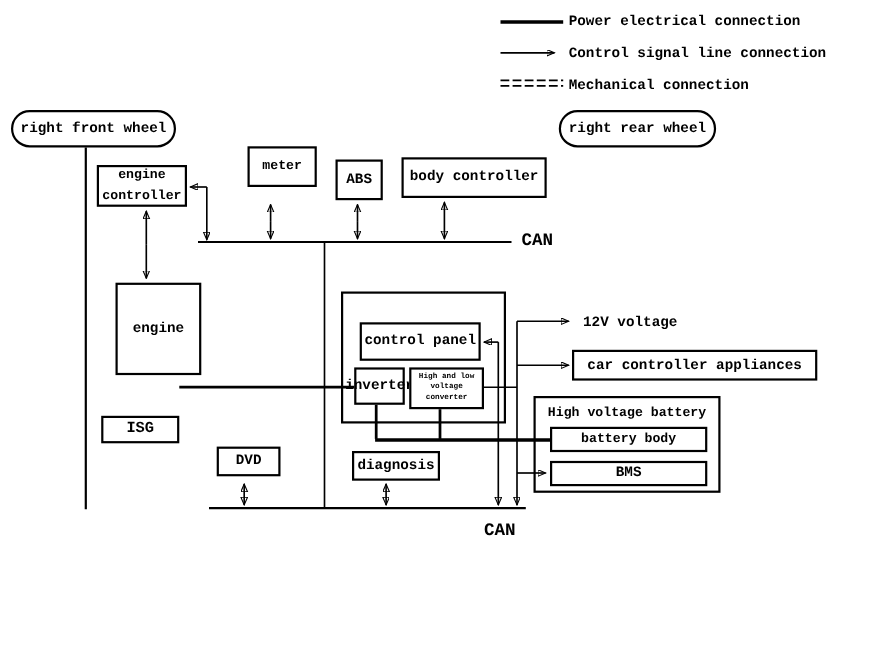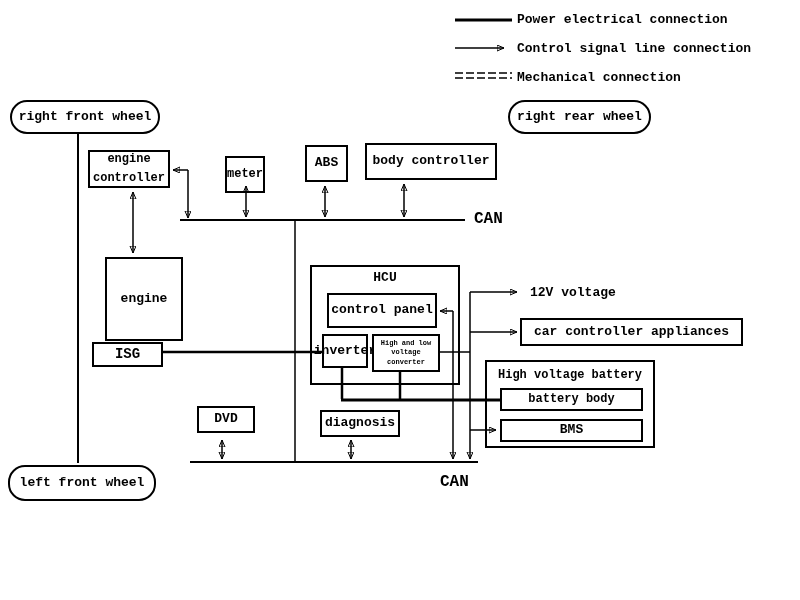--- a/index.html
+++ b/index.html
@@ -6,52 +6,50 @@
   #page{position:relative;width:800px;height:600px;background:#fff;overflow:hidden;
         font-family:"Liberation Mono","DejaVu Sans Mono",monospace;color:#000;}
   .box{position:absolute;border:2px solid #000;background:#fff;box-sizing:border-box;
        display:flex;align-items:center;justify-content:center;text-align:center;
        font-weight:bold;font-size:13px;line-height:1.45;}
   .wheel{border-radius:17px;}
   .group{background:transparent;}
   .title{position:absolute;font-weight:bold;text-align:center;}
   .lbl{position:absolute;font-weight:bold;white-space:nowrap;}
   .f12{font-size:12px;}
-  .f14{font-size:14px;}
+  .f14{font-size:14px;margin-top:36px;}
   .f15{font-size:13px;}
   .f16{font-size:16px;}
   .tiny{font-size:13px;line-height:1.2;}
   .micro{font-size:7px;line-height:1.3;text-align:center;}
   #wires{position:absolute;left:0;top:0;width:800px;height:600px;pointer-events:none;}
   #wires path{stroke:#000;fill:none;}
   .w15{stroke-width:1.5px;}
   .w2{stroke-width:2px;}
   .w25{stroke-width:2.5px;}
   .w3{stroke-width:3px;}
   .dash{stroke-dasharray:8,3;}
 </style>
 </head>
 <body>
 
 <div id="page">
 
   <div class="box wheel" style="left:10px;top:100px;width:150px;height:34px">right front wheel</div>
   <div class="box wheel" style="left:508px;top:100px;width:143px;height:34px">right rear wheel</div>
-  <div class="box wheel" style="left:8px;top:465px;width:148px;height:36px">left front wheel</div>
 
   <div class="box f12" style="left:88px;top:150px;width:82px;height:38px;line-height:1.55">engine controller</div>
   <div class="box" style="left:105px;top:257px;width:78px;height:84px">engine</div>
   <div class="box f14" style="left:92px;top:342px;width:71px;height:25px">ISG</div>
 
-  <div class="box f12" style="left:225px;top:156px;width:40px;height:37px">meter</div>
+  <div class="box f12" style="left:225px;top:133px;width:63px;height:37px">meter</div>
   <div class="box f15" style="left:305px;top:145px;width:43px;height:37px">ABS</div>
   <div class="box" style="left:365px;top:143px;width:132px;height:37px">body controller</div>
 
   <div class="box group" style="left:310px;top:265px;width:150px;height:120px"></div>
-  <div class="title f15" style="left:310px;top:270px;width:150px">HCU</div>
   <div class="box" style="left:327px;top:293px;width:110px;height:35px">control panel</div>
   <div class="box tiny" style="left:322px;top:334px;width:46px;height:34px">inverter</div>
   <div class="box micro" style="left:372px;top:334px;width:68px;height:38px">High and low voltage converter</div>
 
   <div class="box f15" style="left:197px;top:406px;width:58px;height:27px">DVD</div>
   <div class="box" style="left:320px;top:410px;width:80px;height:27px">diagnosis</div>
 
   <div class="box group" style="left:485px;top:360px;width:170px;height:88px"></div>
   <div class="title f12" style="left:485px;top:368px;width:170px">High voltage battery</div>
   <div class="box f12" style="left:500px;top:388px;width:143px;height:23px">battery body</div>

